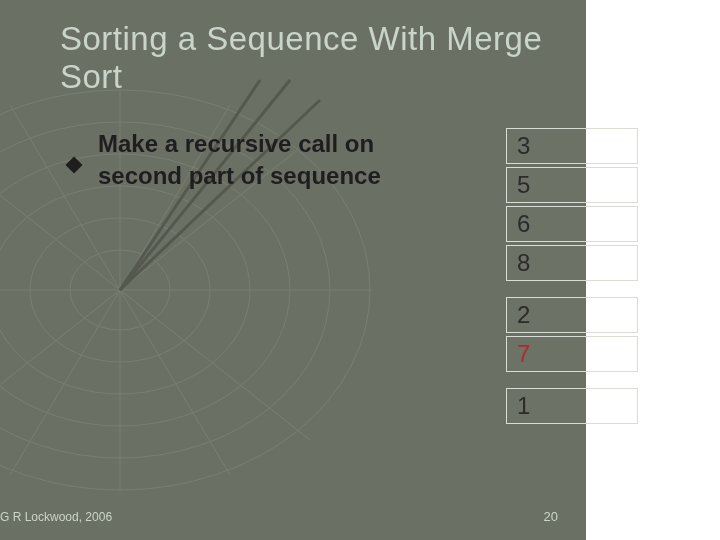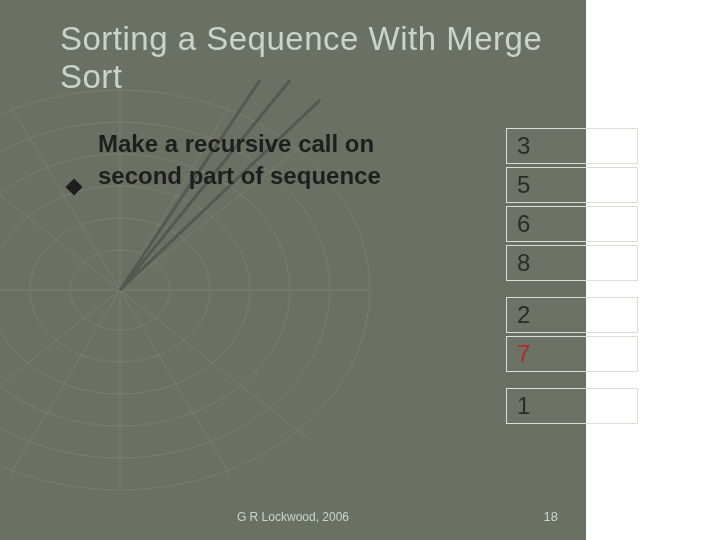--- a/index.html
+++ b/index.html
@@ -40,21 +40,21 @@
     top: 128px;
     left: 68px;
     width: 350px;
     color: #1e1e1e;
     font-size: 24px;
     line-height: 1.35;
     font-weight: 600;
   }
   .bullet {
     display: flex;
-    align-items: flex-end;
+    align-items: center;
     margin-bottom: 8px;
   }
   .bullet .marker {
     flex: 0 0 auto;
     width: 12px;
     height: 12px;
     margin-top: 9px;
     margin-right: 18px;
     background: #1e1e1e;
     transform: rotate(45deg);
@@ -84,21 +84,20 @@
   .row.gap-after {
     margin-bottom: 16px;
   }
   .row.highlight {
     color: #b02a2a;
   }
   .footer {
     position: absolute;
     bottom: 16px;
     width: 100%;
-    text-align: center;
     font-size: 12px;
     color: #c9d5ca;
   }
   .pagenum {
     position: absolute;
     bottom: 16px;
     right: 28px;
     font-size: 13px;
     color: #c9d5ca;
   }
@@ -142,14 +141,14 @@
     <div class="row">3</div>
     <div class="row">5</div>
     <div class="row">6</div>
     <div class="row gap-after">8</div>
     <div class="row">2</div>
     <div class="row highlight gap-after">7</div>
     <div class="row">1</div>
   </div>
 
   <div class="footer">G R Lockwood, 2006</div>
-  <div class="pagenum">18</div>
+  <div class="pagenum">20</div>
 </div>
 
 </body></html>

